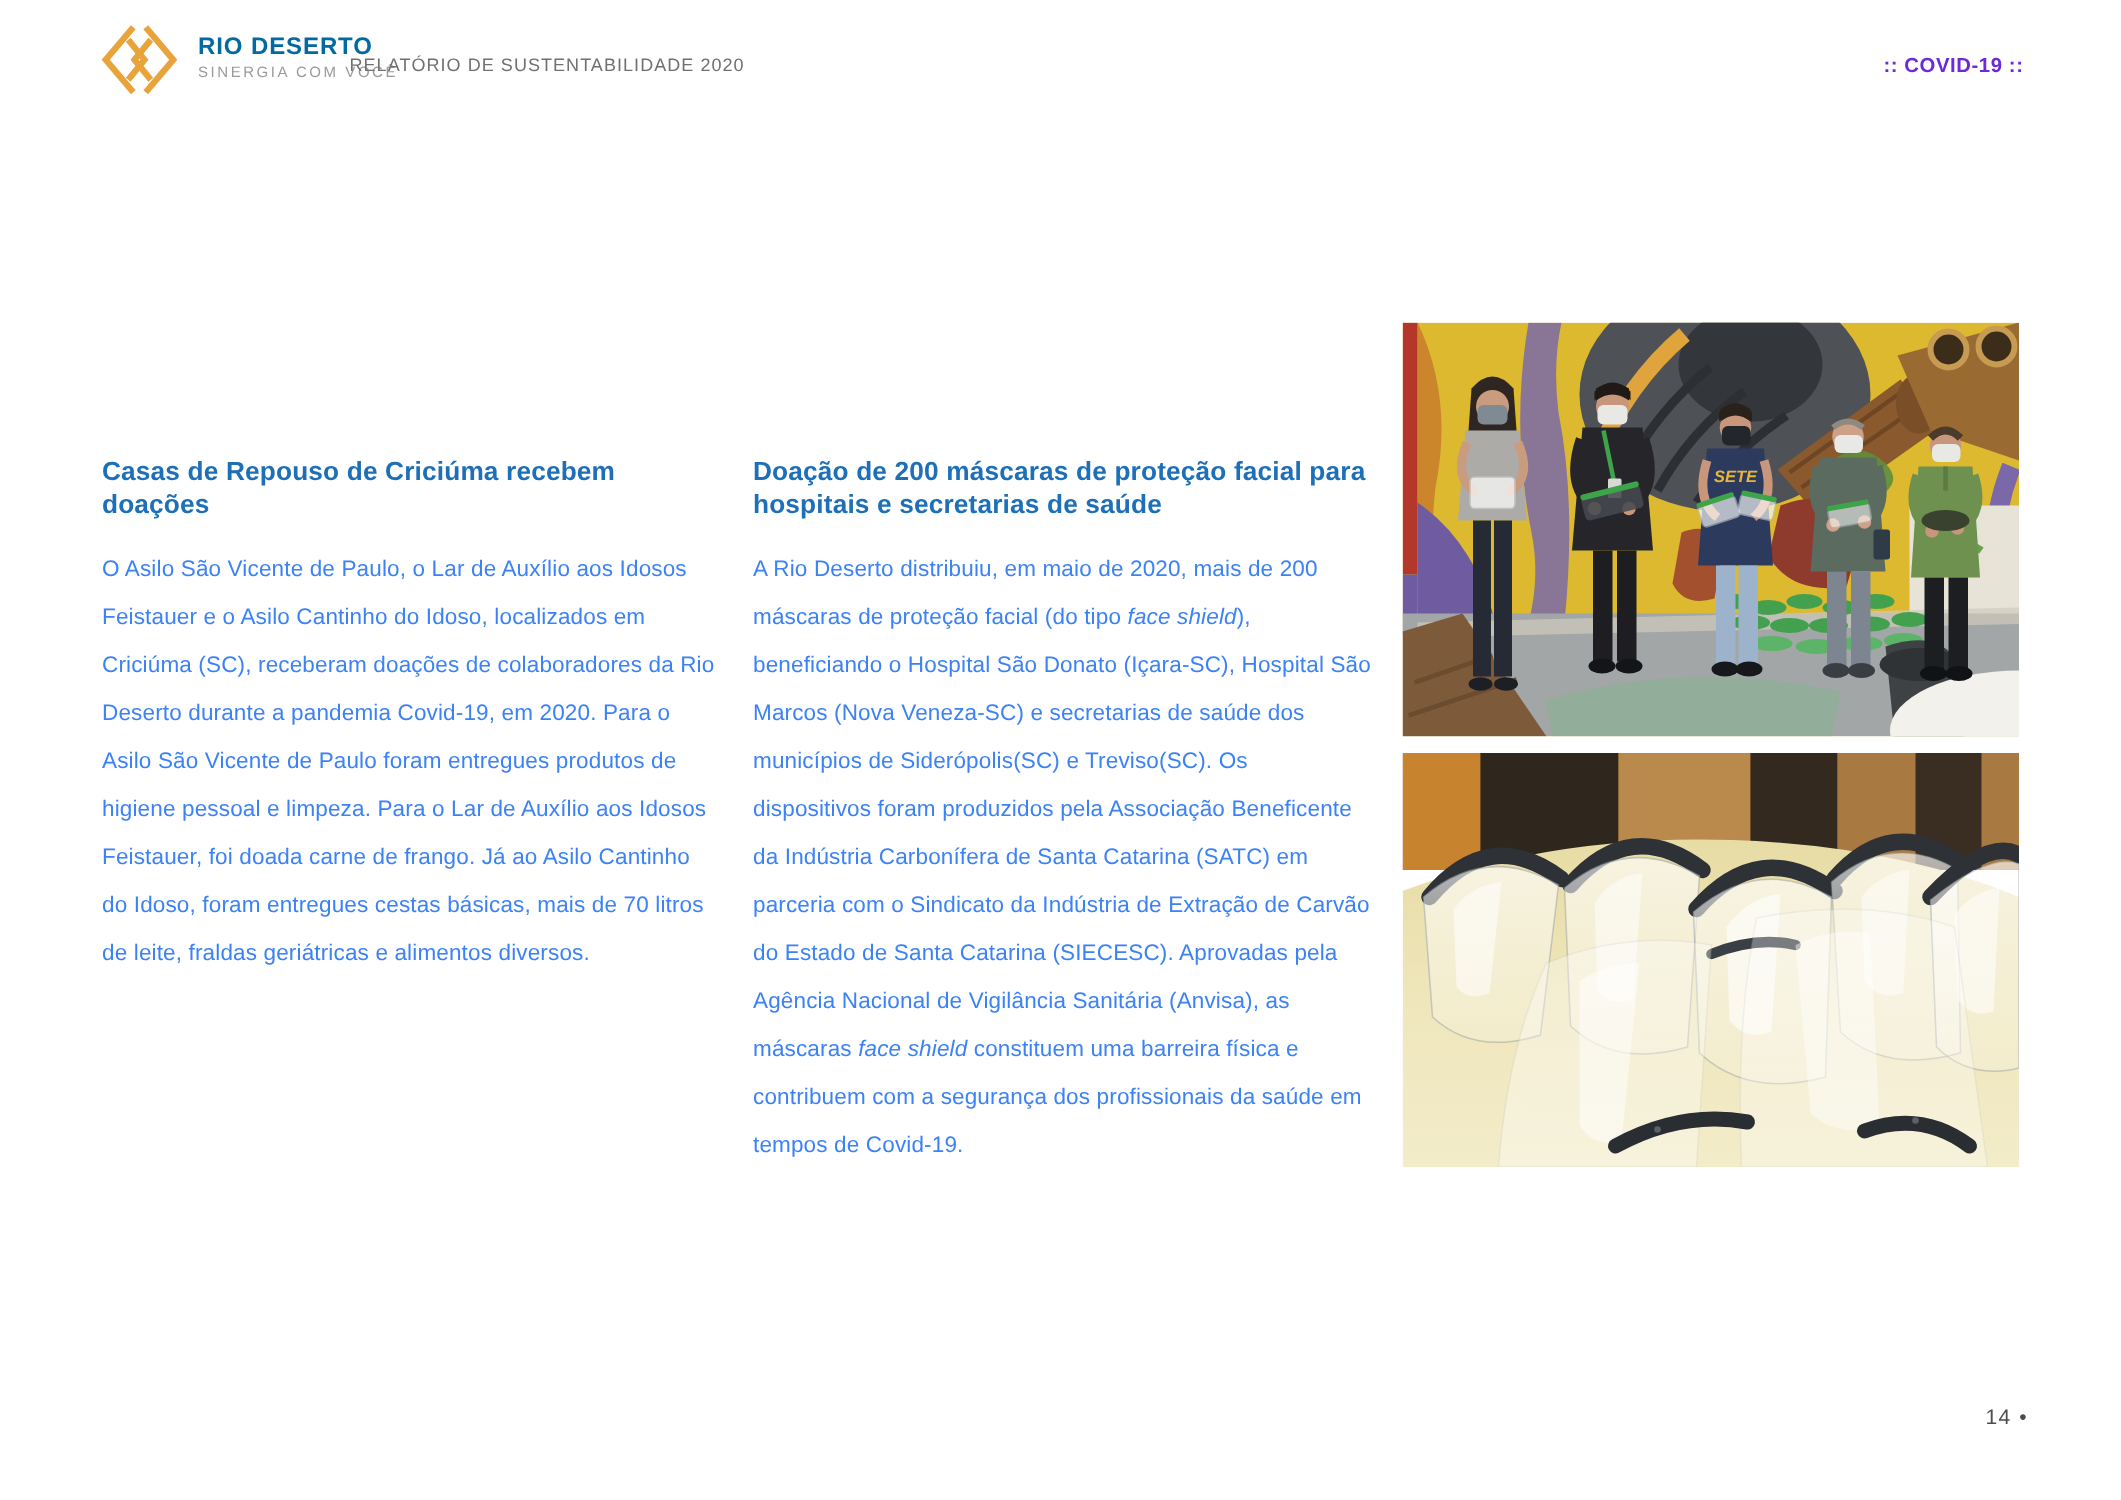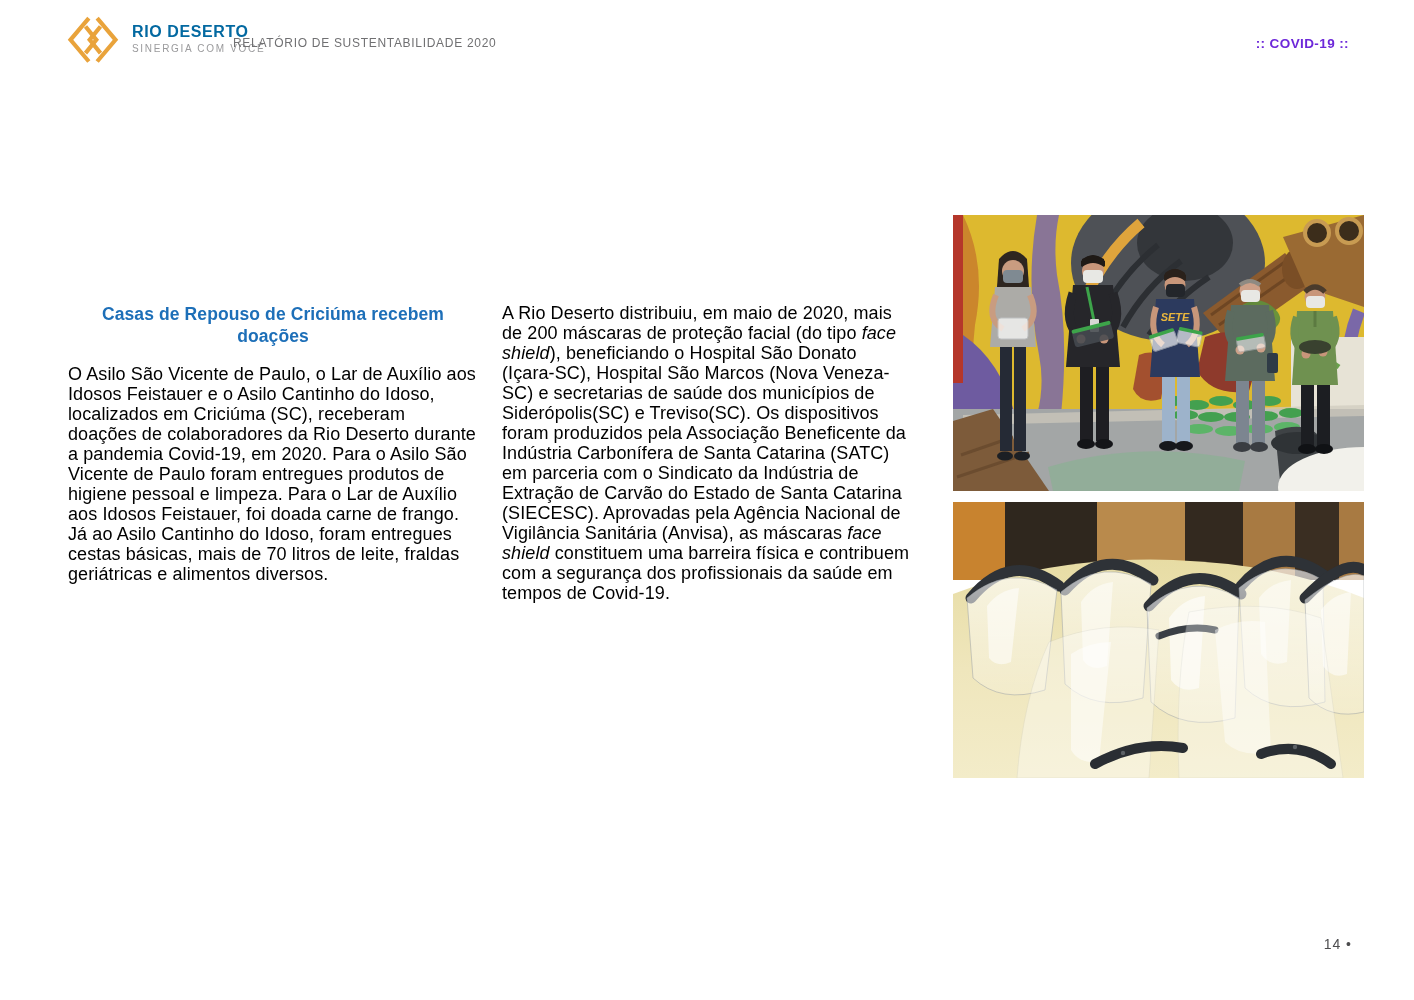--- a/index.html
+++ b/index.html
@@ -23,30 +23,30 @@
     position:absolute; right:65px; top:36px;
     font-size:13.5px; font-weight:bold; color:#6d28d9; letter-spacing:0.4px;
   }
 
   
   .col { position:absolute; top:303px; }
   .col1 { left:68px;  width:410px; }
   .col2 { left:502px; width:412px; }
   .col h2 {
     font-size:17.5px; font-weight:bold; color:#1d6fb8;
-    line-height:1.28; margin:0 0 16px 0; letter-spacing:0.1px;text-align:center;
+    line-height:1.28; margin:0 0 16px 0; letter-spacing:0.1px;
   }
   .col p {
-    font-size:18px; color:#000000; line-height:20px;
+    font-size:15px; color:#3b82f6; line-height:32px;
     letter-spacing:0.1px; margin:0 0 19px 0;
   }
   .col p em { font-style:italic; }
 
   
-  .photos { position:absolute; left:935px; top:215px; width:411px;margin-left:18px; }
+  .photos { position:absolute; left:935px; top:215px; width:411px; }
   .photo { display:block; width:411px; height:276px; overflow:hidden; }
   .photo + .photo { margin-top:11px; }
   .photo svg { display:block; width:100%; height:100%; }
 
   
   .page-number {
     position:absolute; right:62px; top:936px;
     font-size:14px; color:#4c4c4e; letter-spacing:1px;
   }
 </style>
@@ -74,20 +74,21 @@
     <div class="covid-tag">:: COVID-19 ::</div>
   </header>
 
   <main>
     <section class="col col1">
       <h2>Casas de Repouso de Criciúma recebem doações</h2>
       <p>O Asilo São Vicente de Paulo, o Lar de Auxílio aos Idosos Feistauer e o Asilo Cantinho do Idoso, localizados em Criciúma (SC), receberam doações de colaboradores da Rio Deserto durante a pandemia Covid-19, em 2020. Para o Asilo São Vicente de Paulo foram entregues produtos de higiene pessoal e limpeza. Para o Lar de Auxílio aos Idosos Feistauer, foi doada carne de frango. Já ao Asilo Cantinho do Idoso, foram entregues cestas básicas, mais de 70 litros de leite, fraldas geriátricas e alimentos diversos.</p>
     </section>
 
     <section class="col col2">
+      <h2>Doação de 200 máscaras de proteção facial para hospitais e secretarias de saúde</h2>
       <p><span>A Rio Deserto distribuiu, em maio de 2020, mais de 200 máscaras de proteção facial (do tipo </span><em>face shield</em><span>), beneficiando o Hospital São Donato (Içara-SC), Hospital São Marcos (Nova Veneza-SC) e secretarias de saúde dos municípios de Siderópolis(SC) e Treviso(SC). Os dispositivos foram produzidos pela Associação Beneficente da Indústria Carbonífera de Santa Catarina (SATC) em parceria com o Sindicato da Indústria de Extração de Carvão do Estado de Santa Catarina (SIECESC). Aprovadas pela Agência Nacional de Vigilância Sanitária (Anvisa), as máscaras </span><em>face shield</em><span> constituem uma barreira física e contribuem com a segurança dos profissionais da saúde em tempos de Covid-19.</span></p>
     </section>
 
     <aside class="photos">
 
       <figure class="photo">
         <svg viewBox="0 0 411 276" preserveAspectRatio="none" aria-hidden="true">
 
           <g>
             <rect width="411" height="276" fill="#ddb92f"></rect>

